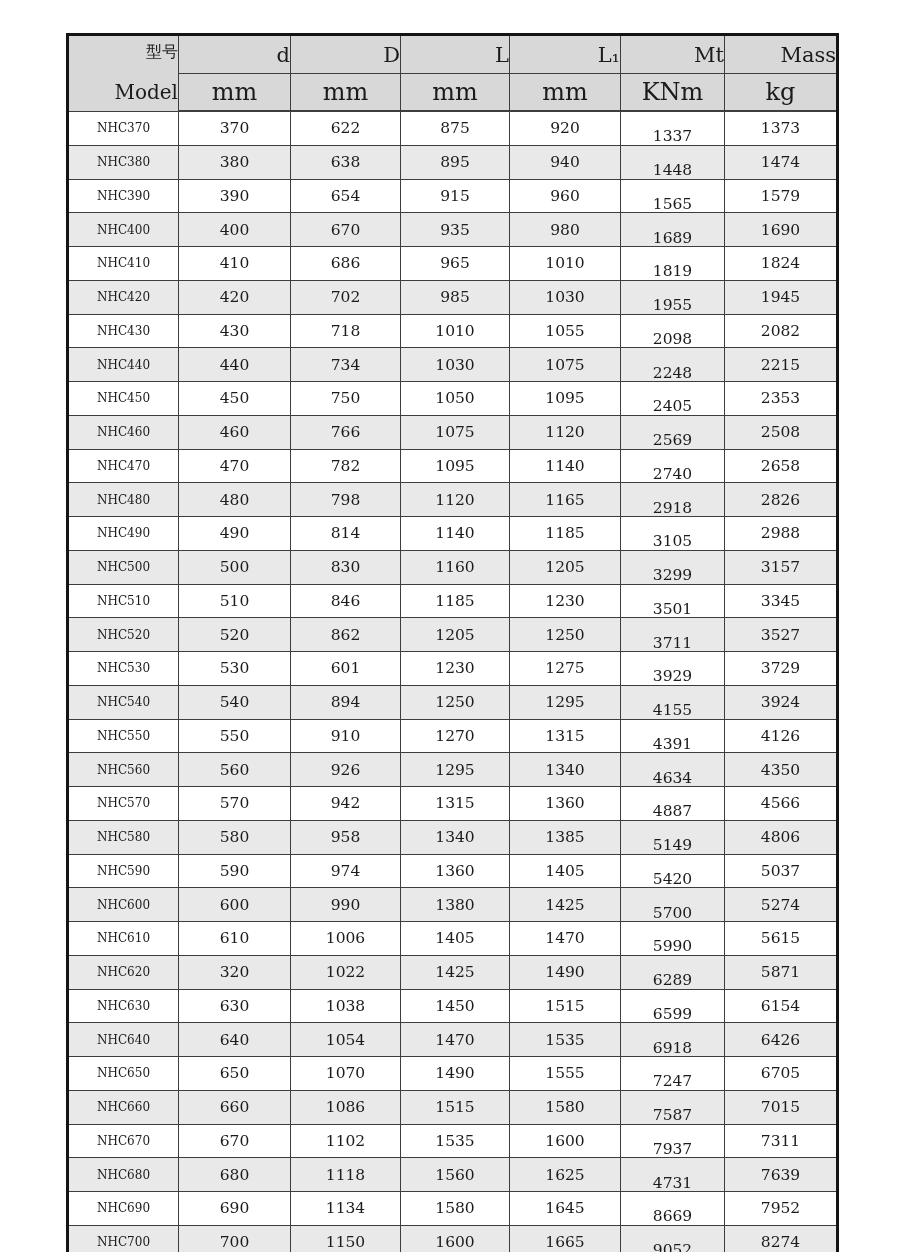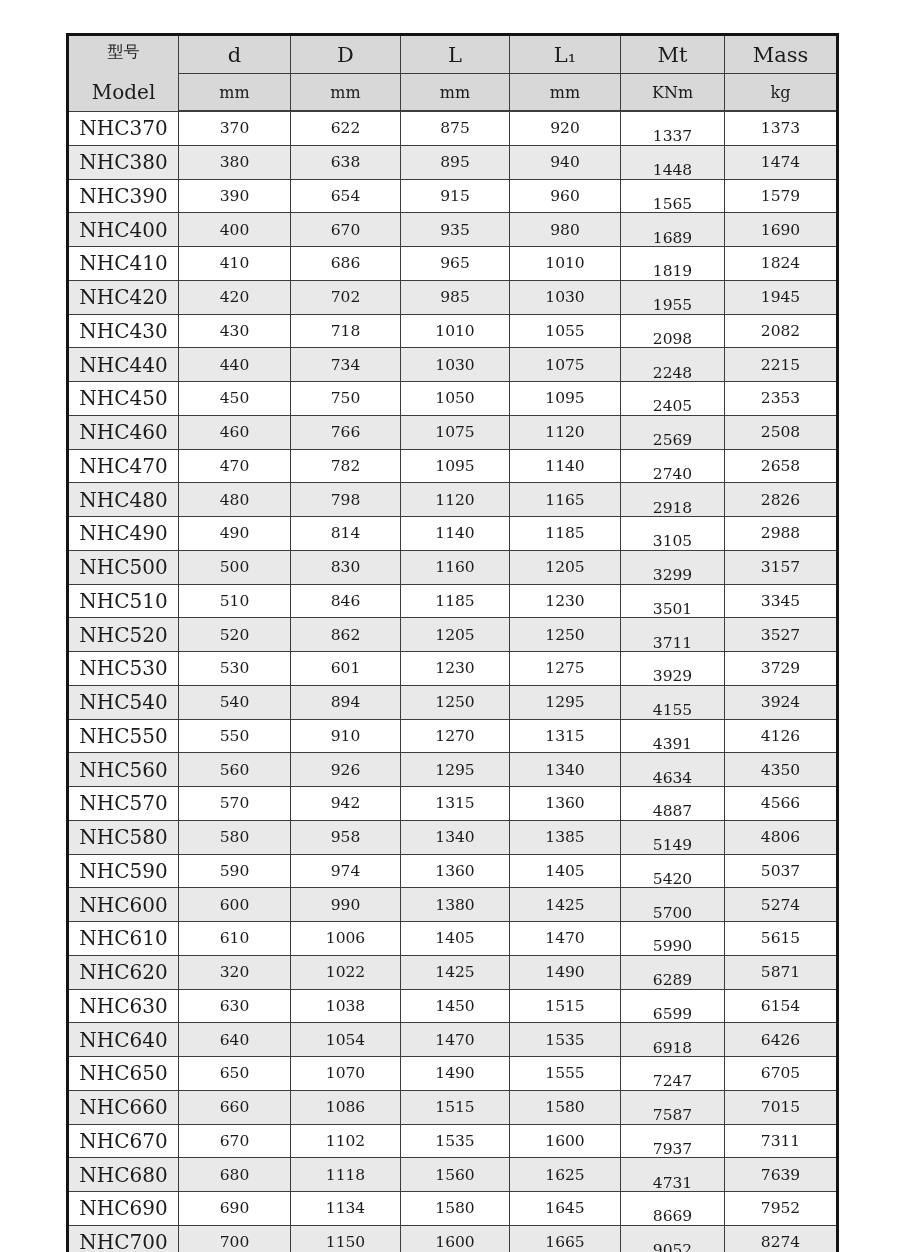--- a/index.html
+++ b/index.html
@@ -28,35 +28,35 @@
     border:1px solid var(--border-color);
     text-align:center;
     vertical-align:middle;
     padding:0;
     overflow:hidden;
   }
   thead th{
     background:var(--header-bg);
     font-weight:normal;
   }
-  thead tr.names th{height:37px;font-size:21px;}
-  thead tr.units th{height:36px;font-size:16px;border-bottom:2px solid var(--border-color);}
+  thead tr.names th{height:37px;font-size:21px;text-align:right;}
+  thead tr.units th{height:36px;font-size:24px;border-bottom:2px solid var(--border-color);}
   th.model-h{
     font-size:17px;
     line-height:1.35;
   }
   th.model-h .zh{font-size:16px;}
   th.model-h .en{font-size:20px;margin-top:16px;}
   tbody td{
     height:32.75px;
     font-size:15.5px;
     background:#ffffff;
   }
   tbody tr:nth-child(even) td{background:var(--stripe-bg);}
-  tbody td.model-cell{font-size:20px;margin-top:26px;}
+  tbody td.model-cell{font-size:12px;margin-top:26px;}
   tbody td.mt-cell span{position:relative;top:8px;display:inline-block;}
 </style>
 </head>
 <body>
 
 <table class="spec">
   <colgroup>
     <col style="width:111px">
     <col style="width:112px">
     <col style="width:110px">

